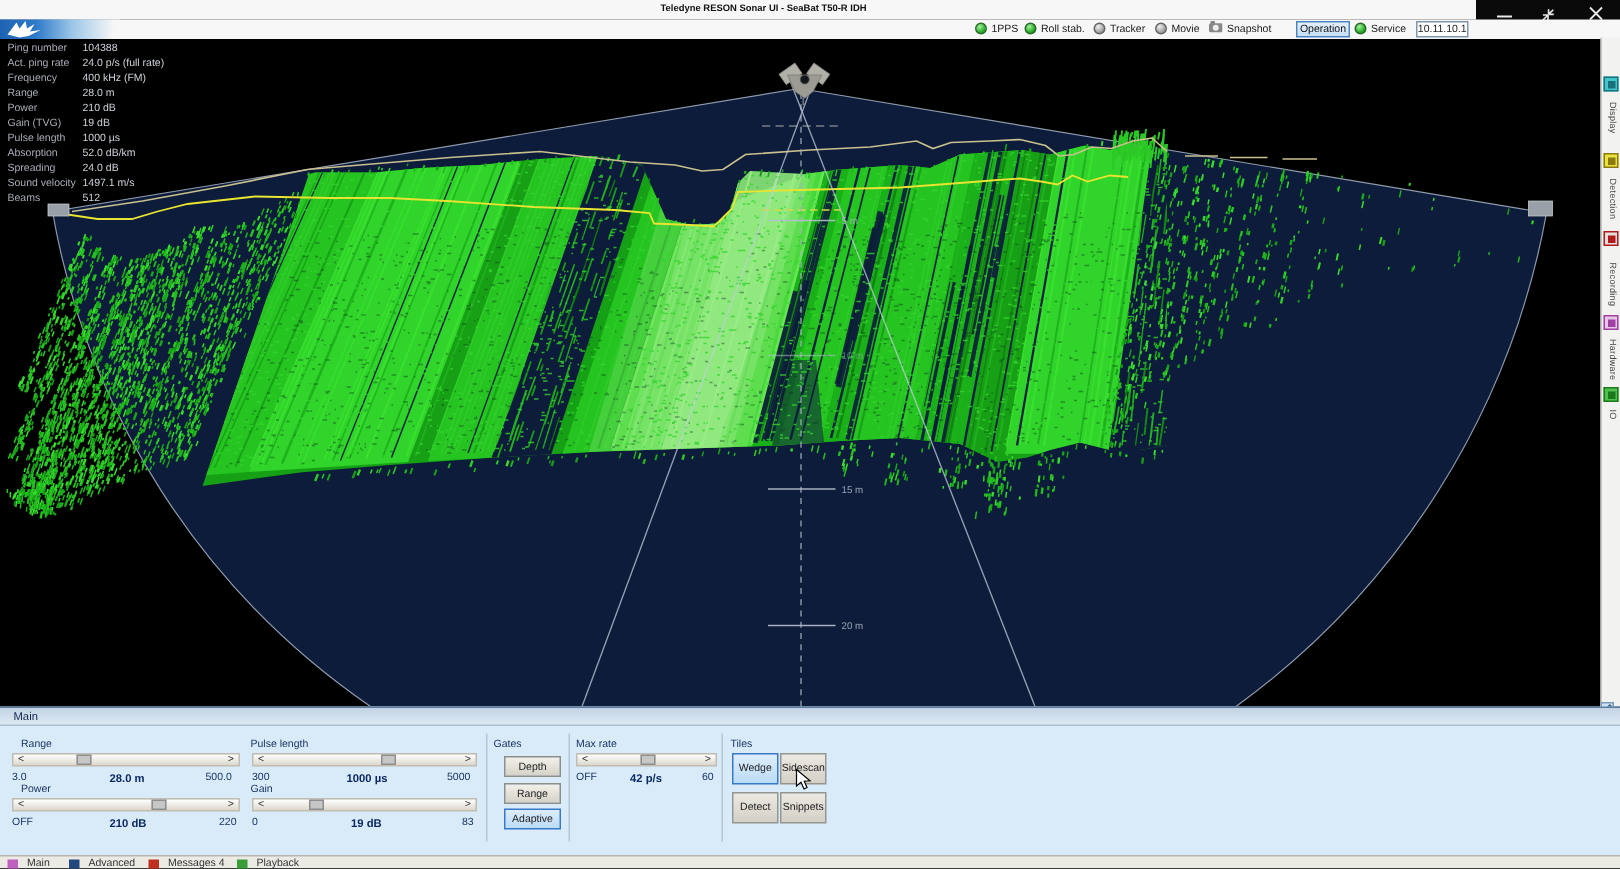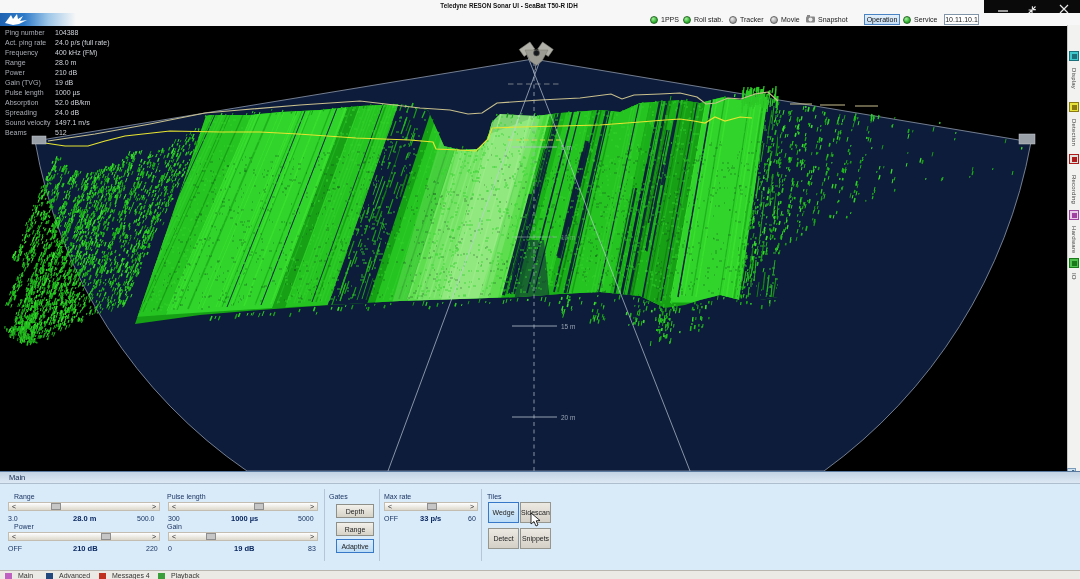--- a/index.html
+++ b/index.html
@@ -485,21 +485,21 @@
   <div class="gbtn sel" style="left:336px;top:67px;">Adaptive</div>
 
   <div class="vdiv" style="left:379px;"></div>
   <div class="gl" style="left:384px;top:21px;">Max rate</div>
   <div class="track" style="left:384px;top:30px;width:94px;">
       <span class="tarr" style="left:3px;">&lt;</span>
       <span class="tarr" style="right:3px;">&gt;</span>
       <span class="thumb" style="left:42px;"></span>
     </div>
   <div class="val" style="left:384px;top:43px;">OFF</div>
-  <div class="valb" style="left:420px;top:42px;">33 p/s</div>
+  <div class="valb" style="left:420px;top:42px;">42 p/s</div>
   <div class="val" style="left:468px;top:43px;">60</div>
 
   <div class="vdiv" style="left:481px;"></div>
   <div class="gl" style="left:487px;top:21px;">Tiles</div>
   <div class="tbtn sel" style="left:488px;top:30px;">Wedge</div>
   <div class="tbtn" style="left:520px;top:30px;">Sidescan</div>
   <div class="tbtn" style="left:488px;top:56px;">Detect</div>
   <div class="tbtn" style="left:520px;top:56px;">Snippets</div>
 </div>
 <div id="tabs">

